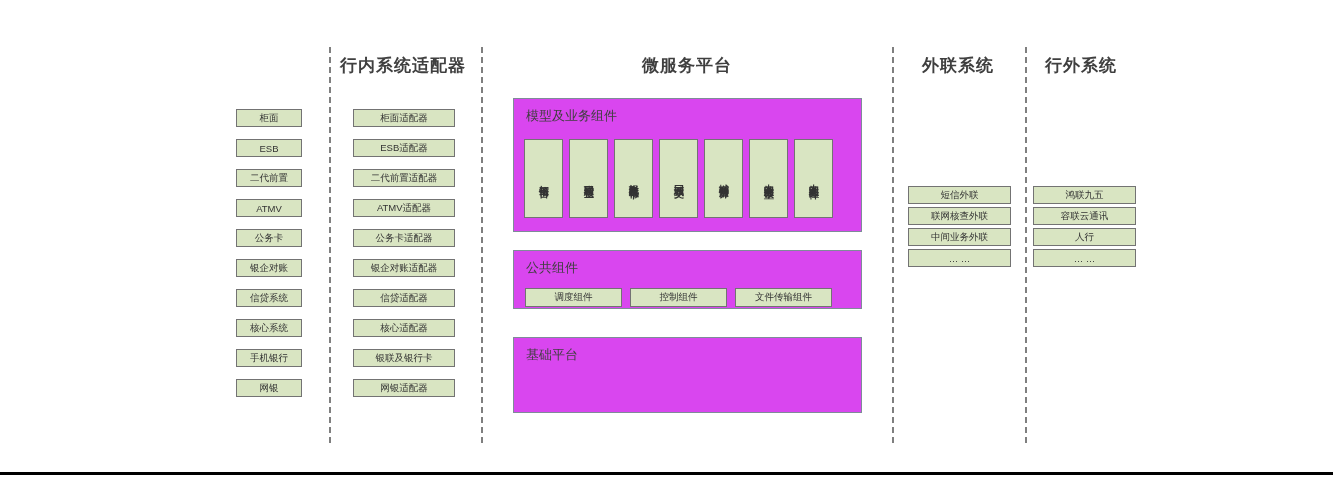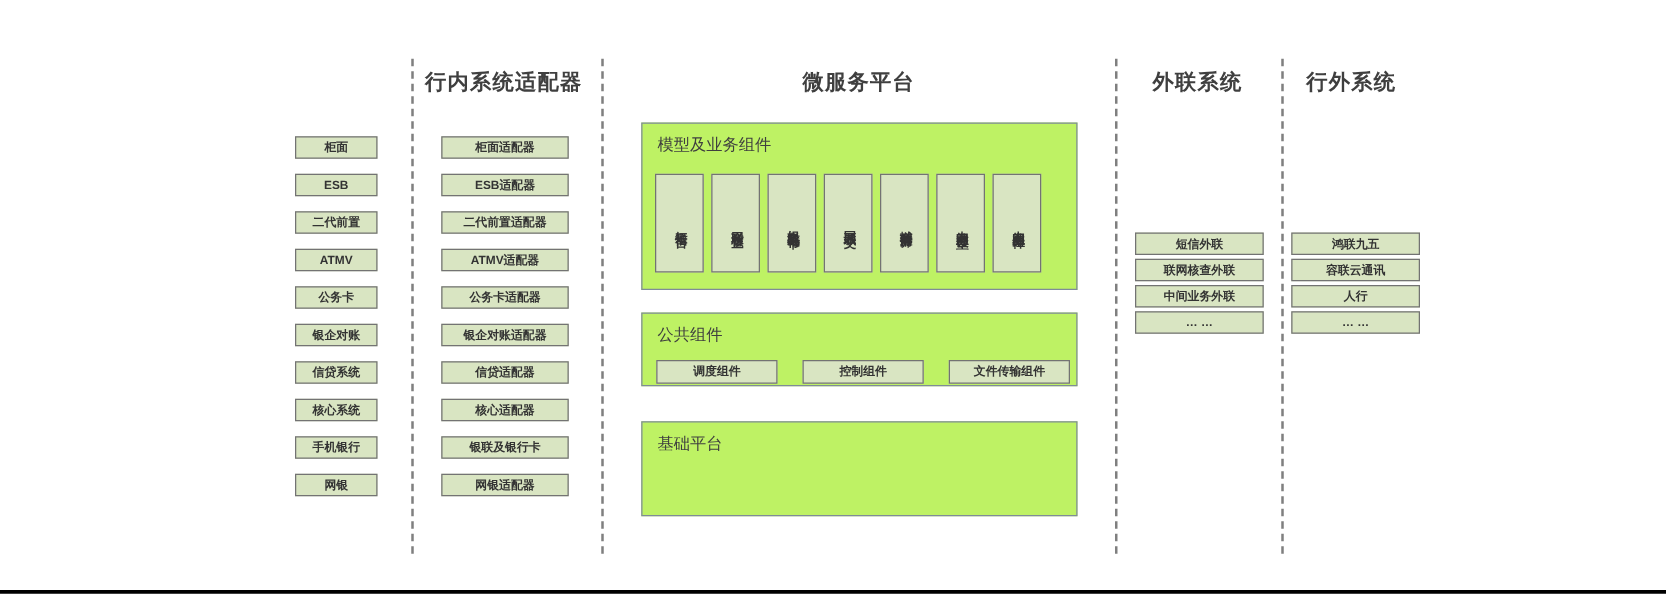--- a/index.html
+++ b/index.html
@@ -14,38 +14,38 @@
   }
   .vsep {
     position:absolute; top:47px; height:396px; width:0;
     border-left:2px dashed #7f7f7f;
   }
   .stack { position:absolute; display:flex; flex-direction:column; gap:12px; }
   .stack.s4 { gap:3px; }
   .gbox {
     height:18px; background:#d9e5c2; border:1px solid #737373;
     display:flex; align-items:center; justify-content:center;
-    font-size:9.5px; font-weight:bold; color:#333333; white-space:nowrap;
+    font-size:9.5px; font-weight:normal; color:#333333; white-space:nowrap;
   }
   .panel {
     position:absolute; left:513px; width:349px;
-    background:#bef264; border:1px solid #7f8b99;
+    background:#d946ef; border:1px solid #7f8b99;
   }
   .ptitle {
     position:absolute; left:12px; top:8px;
     font-size:13px; color:#3f3f3f; white-space:nowrap;
   }
   .vrow { position:absolute; left:10px; top:40px; display:flex; gap:6px; }
   .vbox {
     width:39px; height:79px; background:#d9e5c2; border:1px solid #737373;
     display:flex; align-items:center; justify-content:center;
     writing-mode:vertical-rl; text-orientation:upright;
     font-size:10px; font-weight:bold; color:#333333; letter-spacing:1px; line-height:1;
   }
-  .hrow { position:absolute; left:11px; display:flex; gap:20px; }
+  .hrow { position:absolute; left:11px; display:flex; gap:8px; }
   .hrow .gbox { width:97px; height:19px; }
   .baseline {
     position:absolute; left:0; top:472px; width:1333px; height:2.5px; background:#000000;
   }
 </style>
 </head>
 <body>
 
 <div class="canvas">
 

